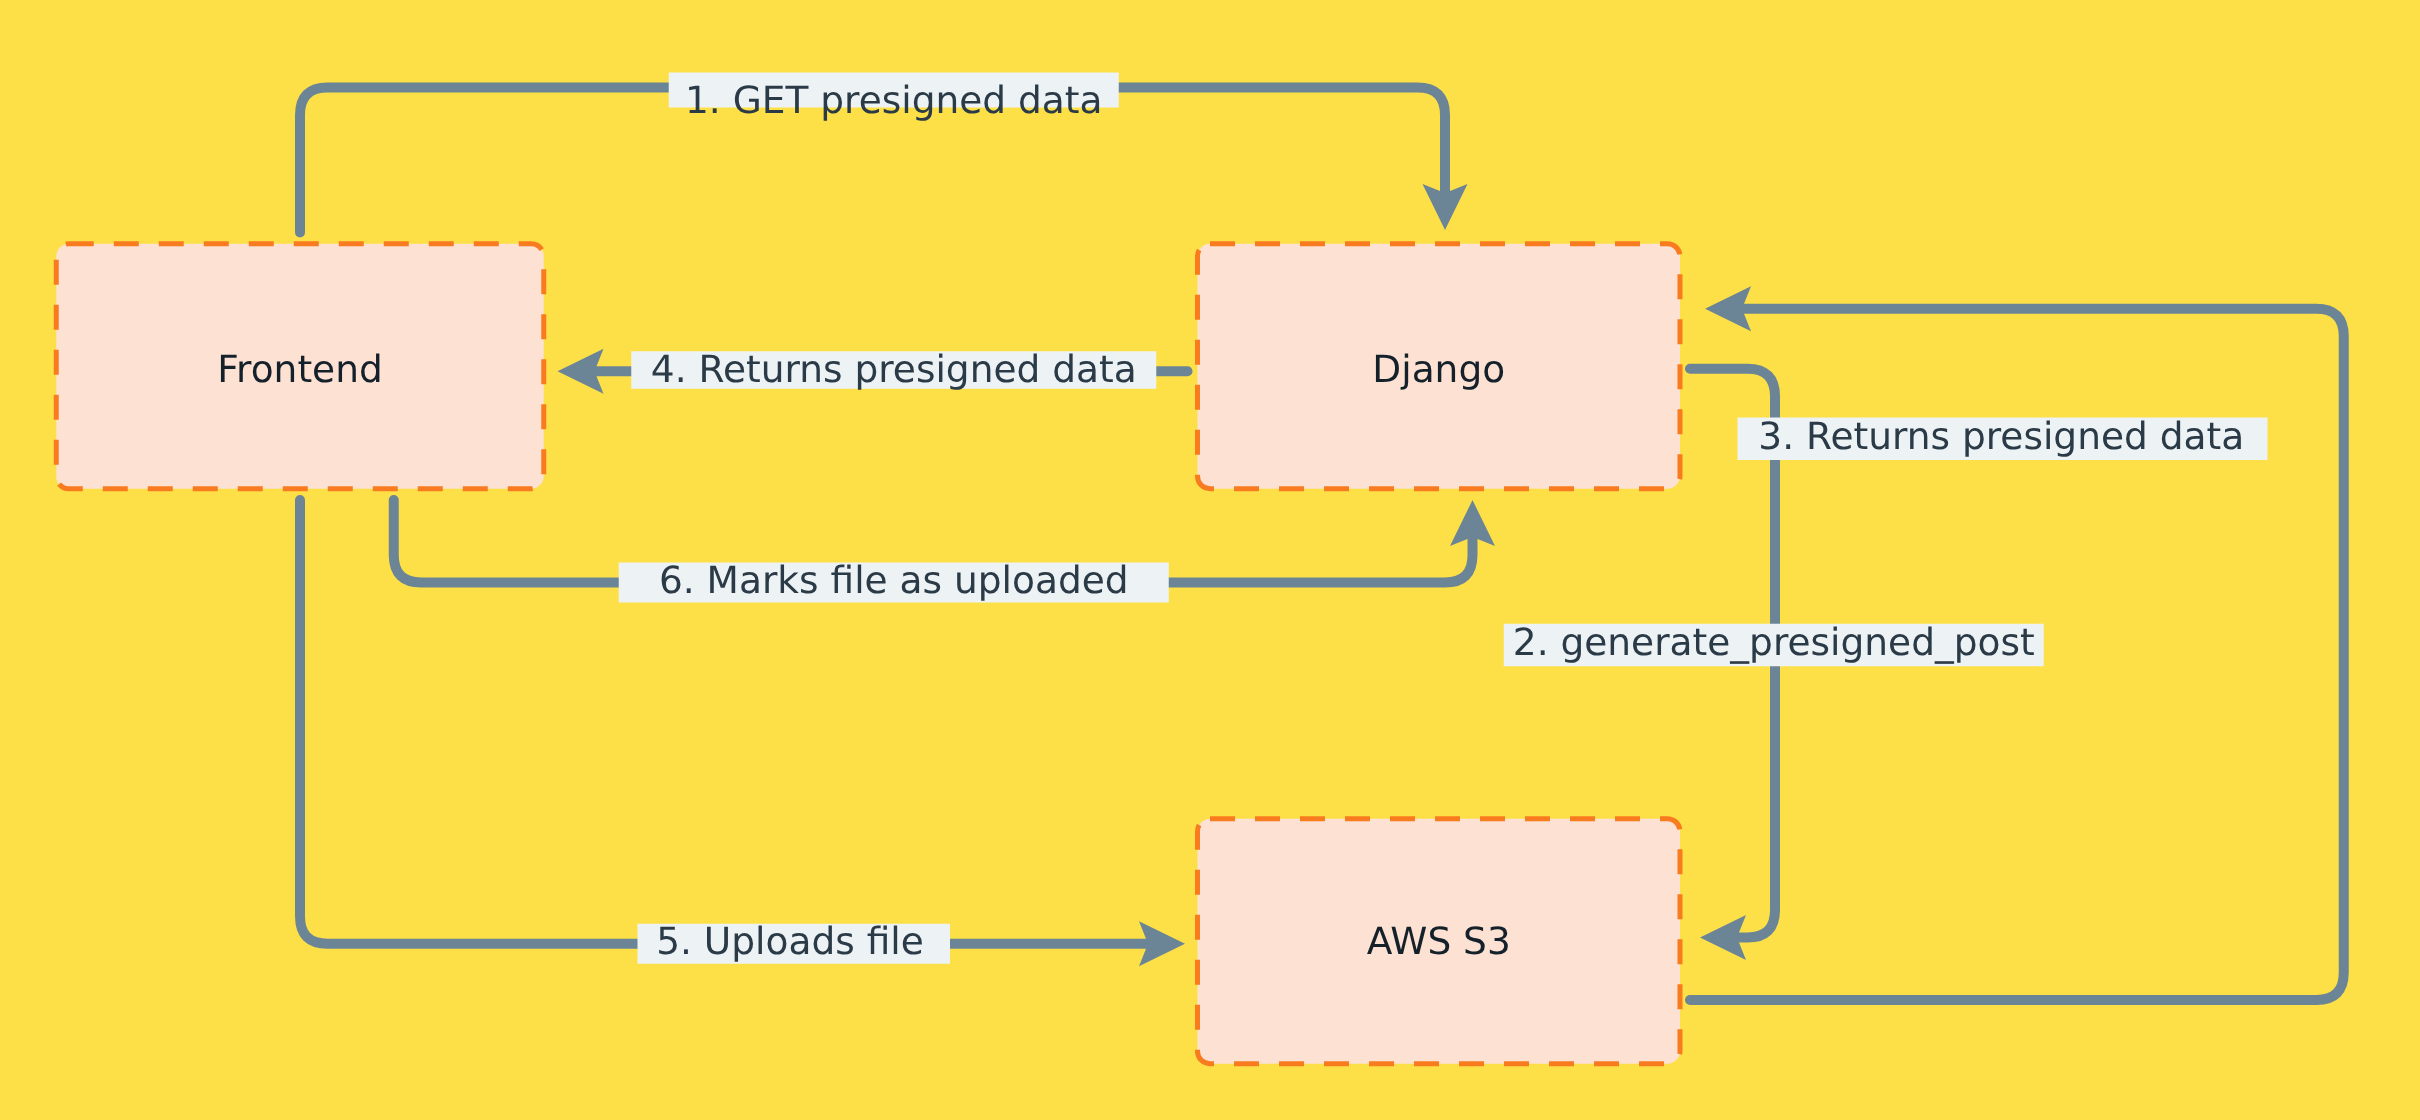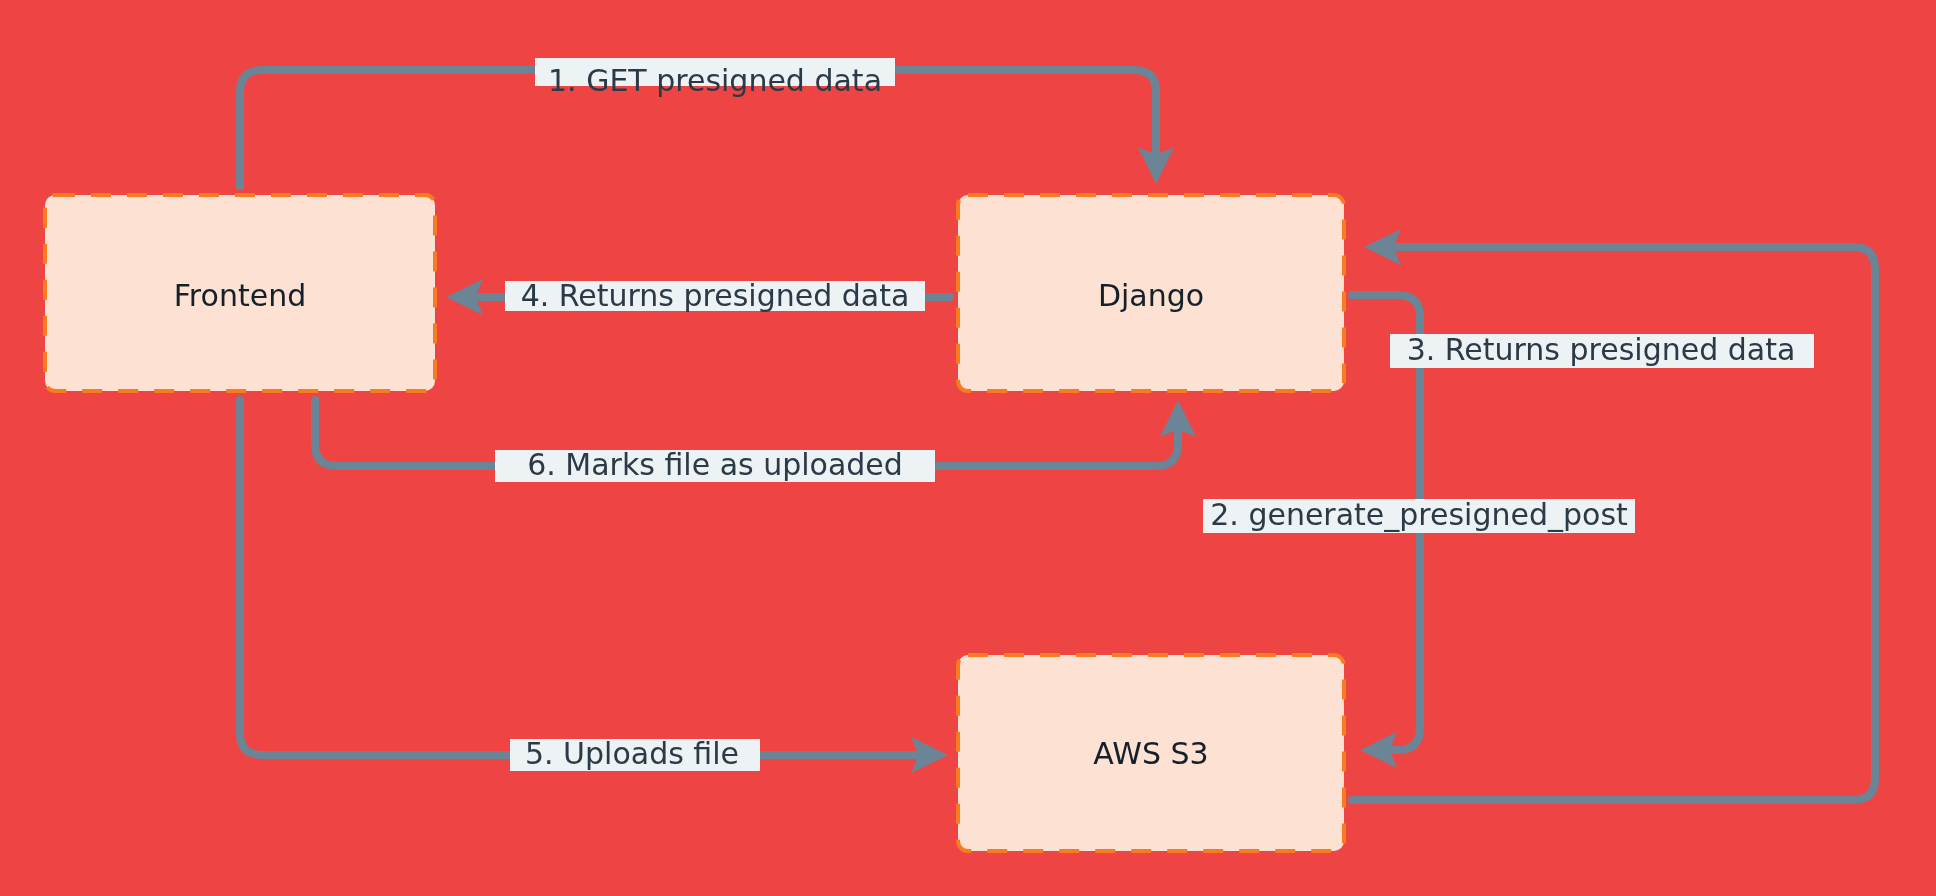--- a/index.html
+++ b/index.html
@@ -7,21 +7,21 @@
     padding: 0;
     background: #edf2f5;
   }
   body {
     font-family: "DejaVu Sans", sans-serif;
   }
   #diagram-root {
     position: relative;
     width: 1936px;
     height: 896px;
-    background: #ef4444;
+    background: #fde047;
     overflow: hidden;
     text-align: center;
   }
   svg.canvas {
     position: absolute;
     left: 0;
     top: 0;
     width: 1936px;
     height: 896px;
     display: block;

